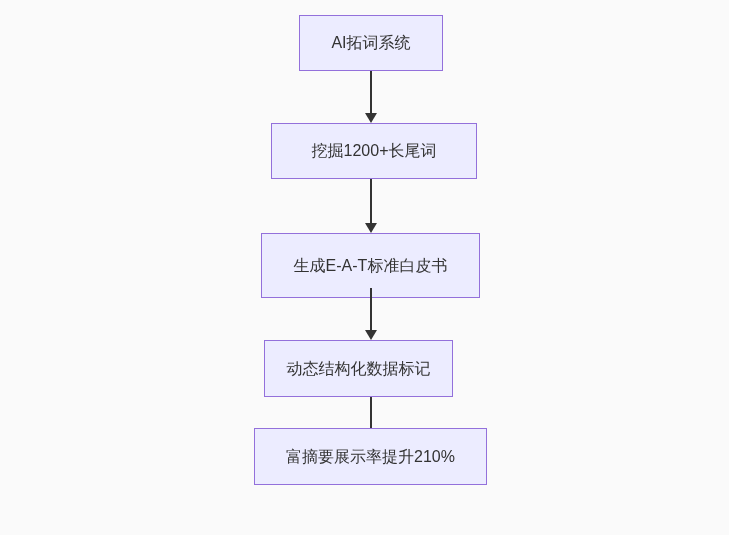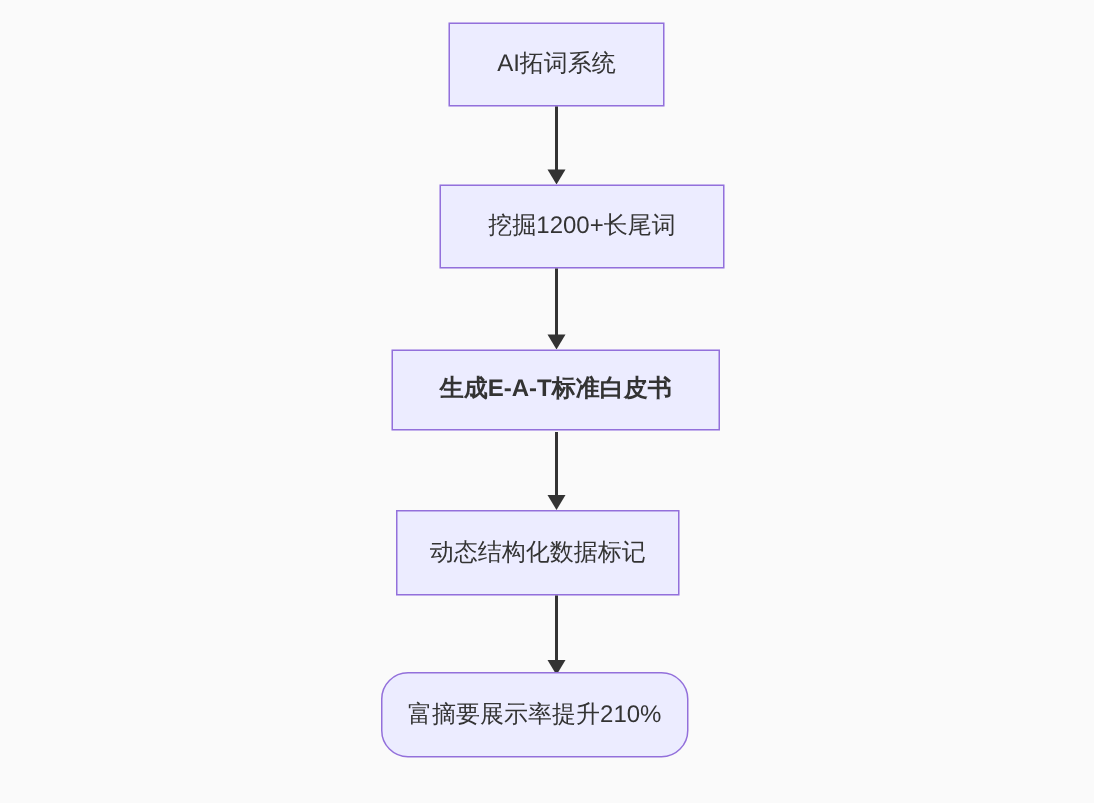--- a/index.html
+++ b/index.html
@@ -59,36 +59,36 @@
 
 <div class="canvas">
 
   <div class="flow-node" style="left:299px; top:15px; width:144px; height:56px;">AI拓词系统</div>
 
   <div class="arrow" style="left:371px; top:71px; height:52px;">
     <span class="arrow-line"></span>
     <span class="arrow-head"></span>
   </div>
 
-  <div class="flow-node" style="left:293px; top:123px; width:190px; height:56px;">挖掘1200+长尾词</div>
+  <div class="flow-node" style="left:271px; top:123px; width:206px; height:56px;">挖掘1200+长尾词</div>
 
   <div class="arrow" style="left:371px; top:179px; height:54px;">
     <span class="arrow-line"></span>
     <span class="arrow-head"></span>
   </div>
 
-  <div class="flow-node" style="left:261px; top:233px; width:219px; height:54px;font-weight:bold;">生成E-A-T标准白皮书</div>
+  <div class="flow-node" style="left:261px; top:233px; width:219px; height:65px;">生成E-A-T标准白皮书</div>
 
   <div class="arrow" style="left:371px; top:288px; height:52px;">
     <span class="arrow-line"></span>
     <span class="arrow-head"></span>
   </div>
 
   <div class="flow-node" style="left:264px; top:340px; width:189px; height:57px;">动态结构化数据标记</div>
 
   <div class="arrow" style="left:371px; top:397px; height:53px;">
     <span class="arrow-line"></span>
     <span class="arrow-head"></span>
   </div>
 
-  <div class="flow-node" style="left:254px; top:448px; width:205px; height:57px;border-radius:18px;">富摘要展示率提升210%</div>
+  <div class="flow-node" style="left:254px; top:428px; width:233px; height:57px;">富摘要展示率提升210%</div>
 
 </div>
 
 </body></html>

